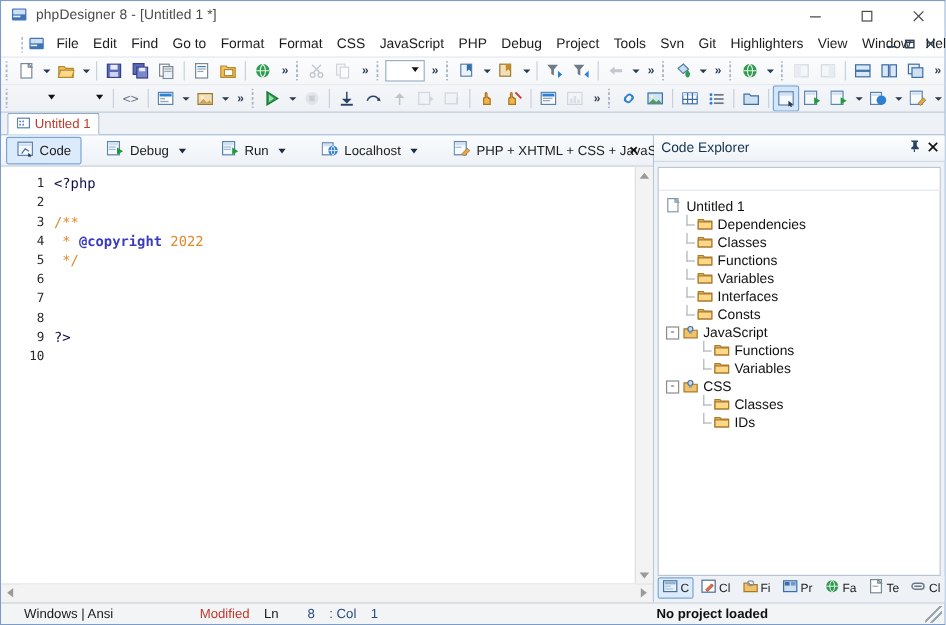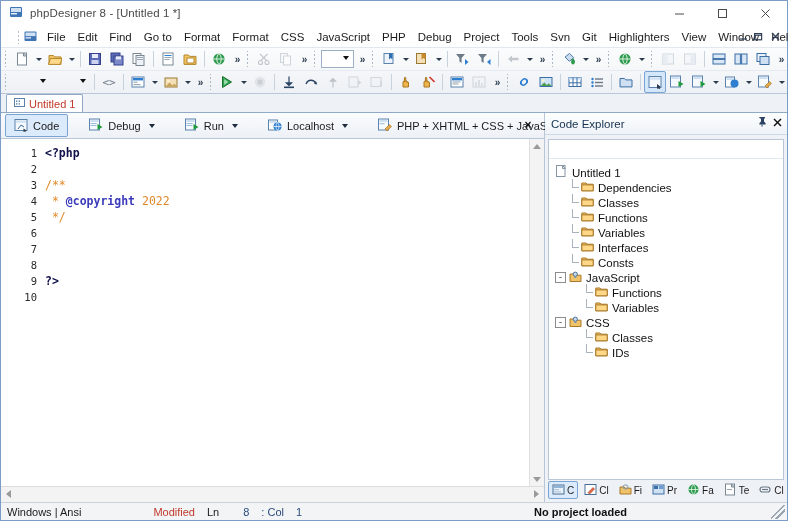--- a/index.html
+++ b/index.html
@@ -129,21 +129,21 @@
     font-size:11.5px;line-height:16px;
     overflow:hidden;
   }
   .gutter{
     flex:0 0 36px;text-align:right;padding:6px 4px 0 0;color:#2b2b2b;
     background:#ffffff;user-select:none;
   }
   .gutter div{height:16px;font-size:10.5px;}
   .codearea{flex:1 1 auto;padding:6px 0 0 4px;min-width:0;}
   .codearea div{height:16px;white-space:pre;}
-  .k-php{color:#10104a;font-weight:bold;}
+  .k-php{color:#10104a;font-weight:normal;}
   .k-com{color:#e08a2e;}
   .k-tag{color:#3b3bbb;font-weight:bold;}
   .k-num{color:#e08a2e;}
 
   
   .vscroll{
     flex:0 0 14px;background:#f3f3f3;border-left:1px solid #dfdfdf;
     display:flex;flex-direction:column;justify-content:space-between;align-items:center;
   }
   .sb-arrow{width:14px;height:14px;display:flex;align-items:center;justify-content:center;background:#f3f3f3;}
@@ -196,21 +196,21 @@
   }
   .dtab{
     height:16px;display:flex;align-items:center;gap:2px;padding:0 3px;
     border:1px solid transparent;border-radius:2px;font-size:10px;color:#1a1a1a;
   }
   .dtab.active{border-color:#7aa5d2;background:#dcebfb;}
 
   
   .statusbar{
     flex:0 0 17px;display:flex;align-items:center;background:#f3f4f6;
-    border-top:1px solid #c9d2dc;font-size:11px;color:#1a1a1a;
+    border-top:1px solid #c9d2dc;font-size:11px;color:#1a1a1a;padding-left:13px;
   }
   .sb-cell{padding:0 6px;white-space:nowrap;}
   .sb-mod{color:#c0392b;}
   .sb-num{color:#2a4b7c;}
   .sb-proj{font-weight:bold;color:#101010;}
   .sb-grip{
     margin-left:auto;width:14px;height:14px;margin-right:2px;
     background-image:linear-gradient(135deg,transparent 0 44%,#9aa5b1 44% 52%,transparent 52% 100%),
                      linear-gradient(135deg,transparent 0 64%,#9aa5b1 64% 72%,transparent 72% 100%);
   }

